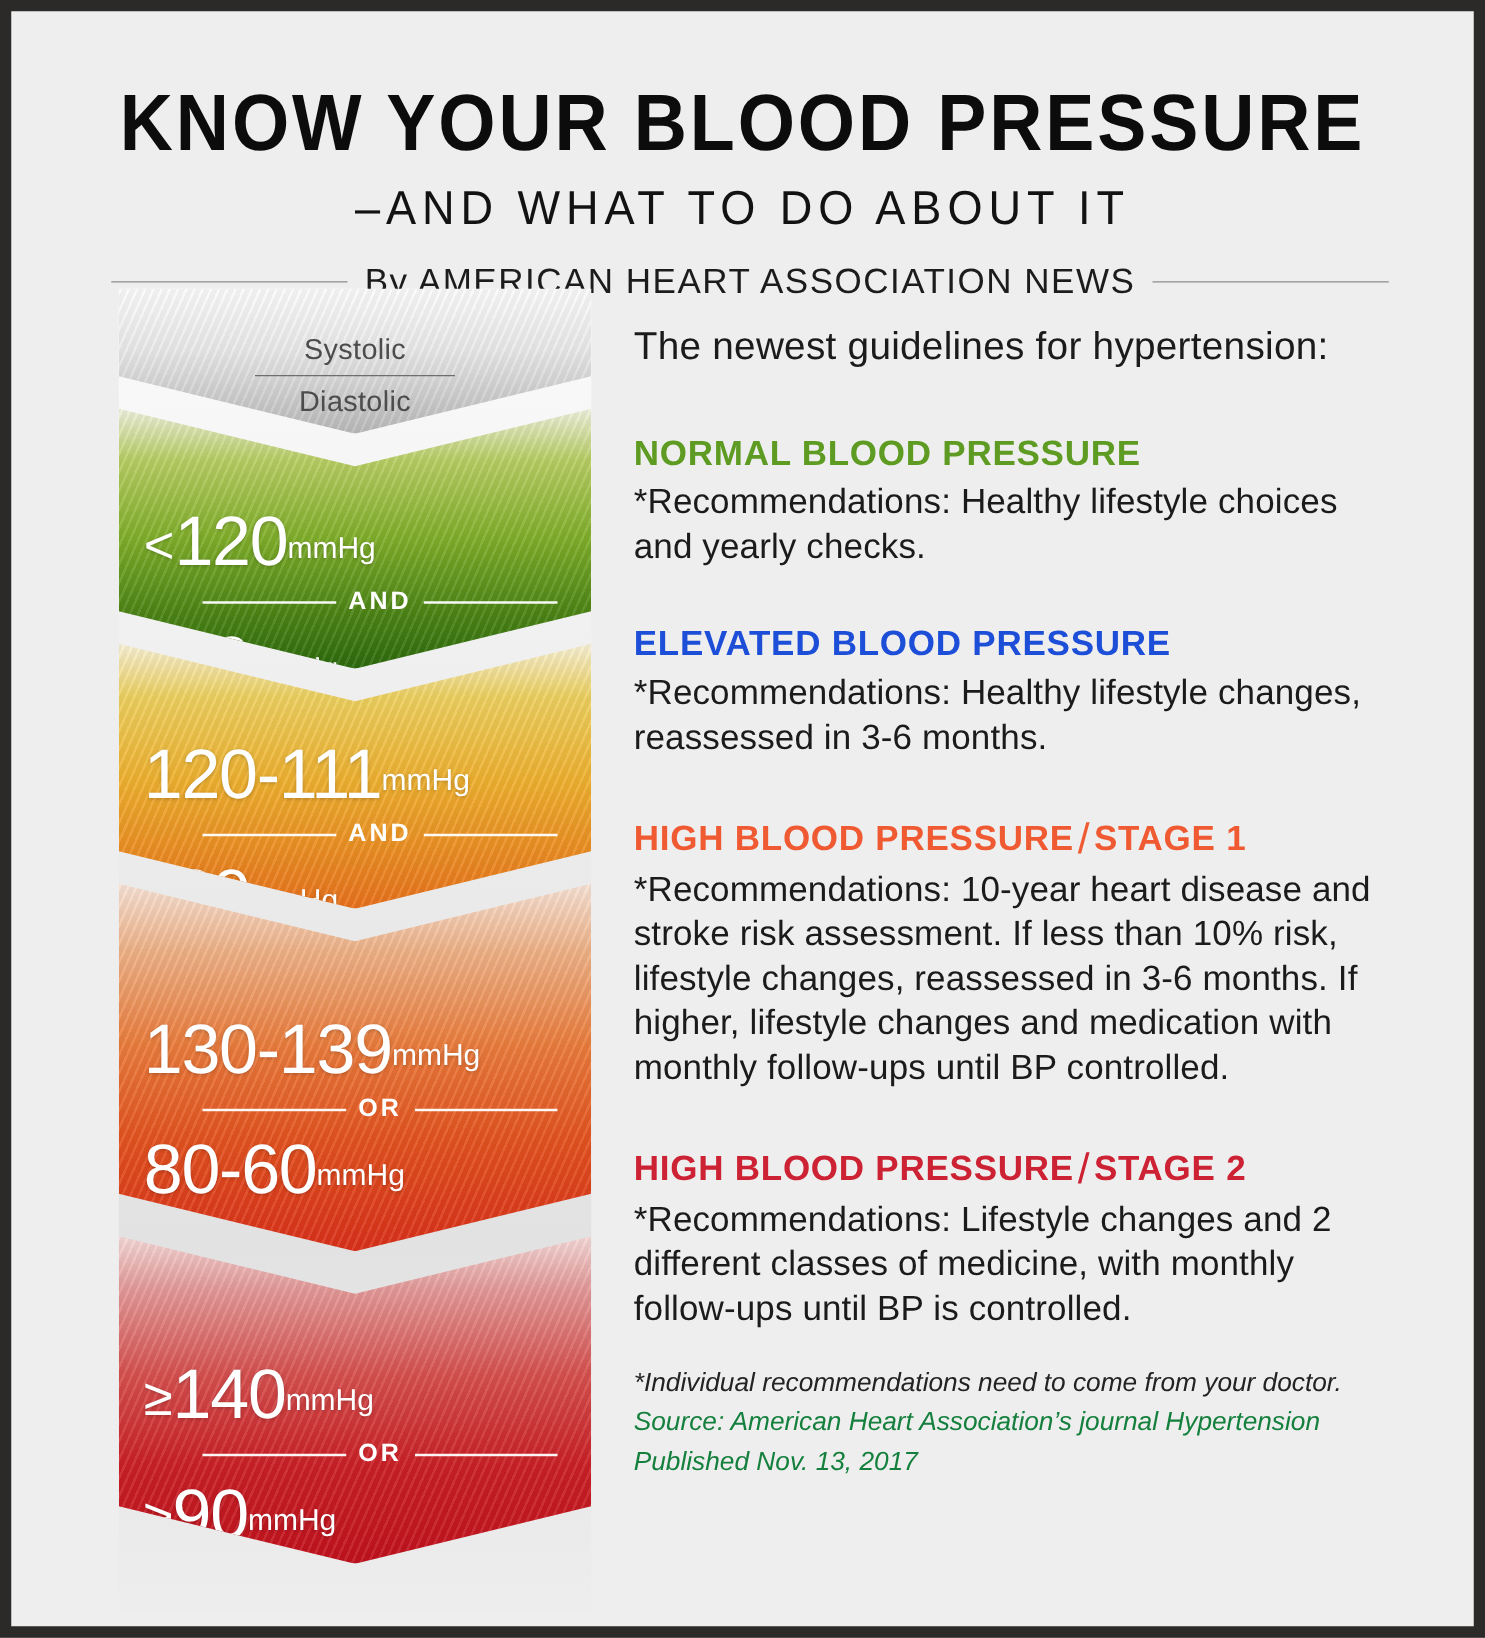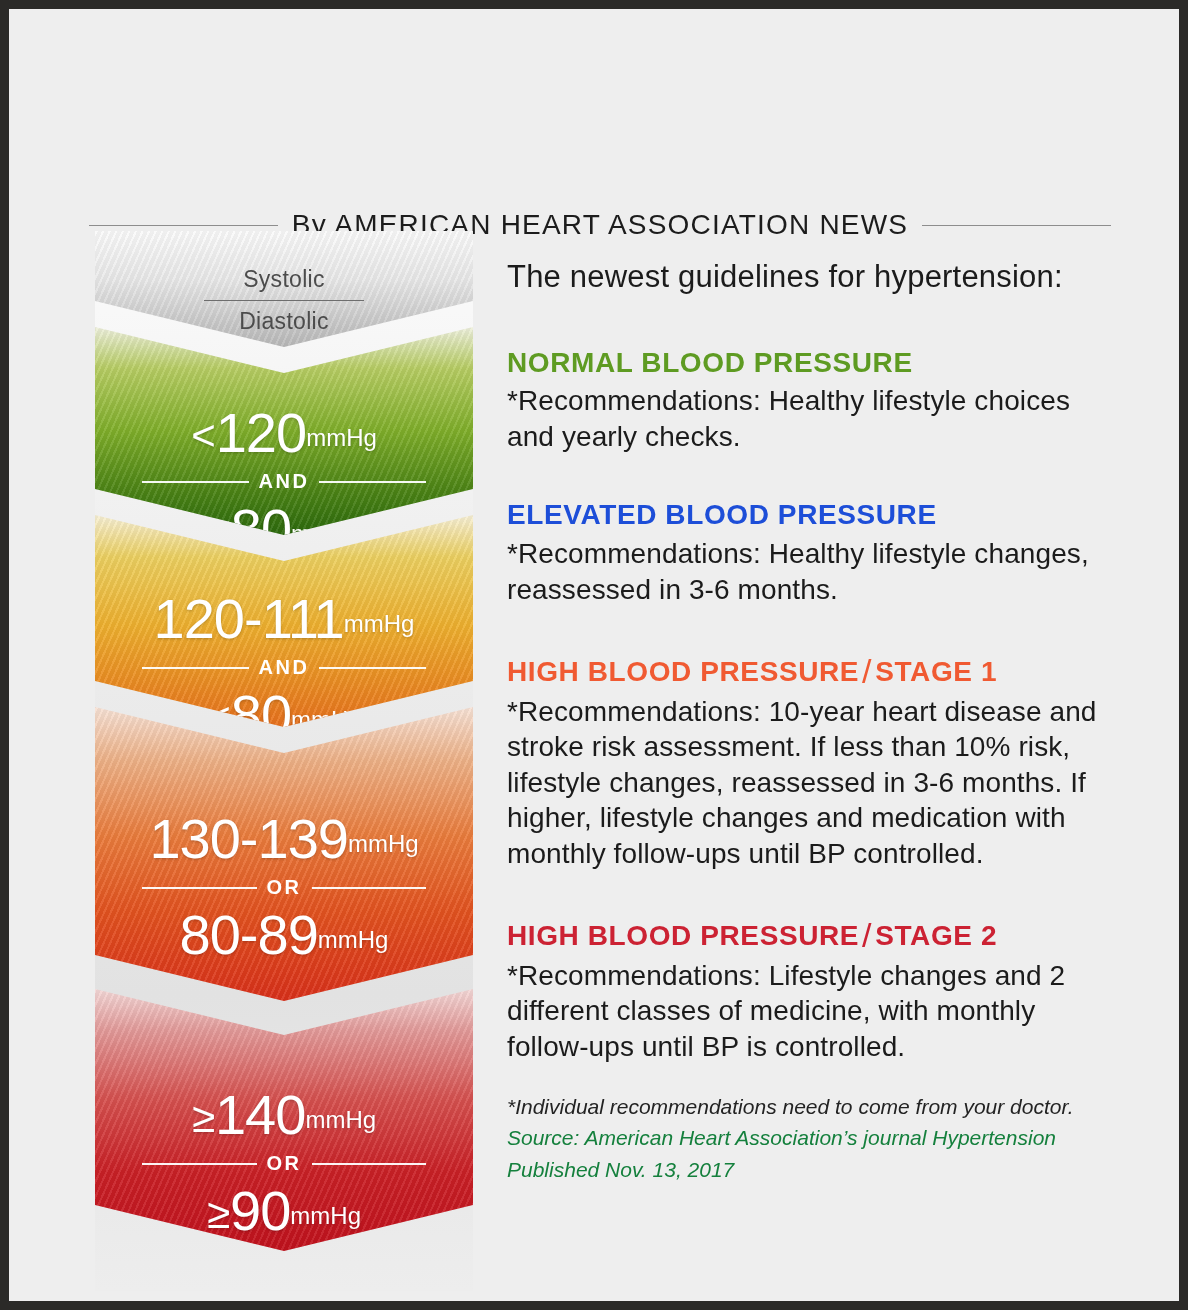--- a/index.html
+++ b/index.html
@@ -134,21 +134,21 @@
   #band-red1 { top: 476px; height: 294px; }
   #band-red1 .fill { background: linear-gradient(180deg,#f7e2d6 0%,#eeb288 18%,#ea7c3c 44%,#e3521f 70%,#d9301a 100%); }
 
   #band-red2 { top: 758px; height: 262px; }
   #band-red2 .fill { background: linear-gradient(180deg,#f4d9d8 0%,#e39a99 16%,#d6514f 42%,#ca2026 70%,#c1121d 100%); }
 
   .band-inner {
     position: relative;
     z-index: 3;
     width: 100%;
-    text-align: center;
+    margin-left: 20px;
   }
 
   
   #sysdia {
     position: absolute;
     left: 0; top: 0;
     width: 378px;
     z-index: 5;
     text-align: center;
     padding-top: 34px;
@@ -263,20 +263,24 @@
     color: #15803d;
     line-height: 1.5;
   }
 </style>
 </head>
 <body>
 
 <div id="poster">
   <div id="canvas">
 
+    <div id="header">
+      <div class="title-main">KNOW YOUR BLOOD PRESSURE</div>
+      <div class="title-sub">–AND WHAT TO DO ABOUT IT</div>
+    </div>
 
     <div class="byline-row">
       <div class="byline-rule"></div>
       <div class="byline-text">By AMERICAN HEART ASSOCIATION NEWS</div>
       <div class="byline-rule"></div>
     </div>
 
     <div id="chevron-panel">
 
       <div class="band chev" id="band-head">
@@ -332,21 +336,21 @@
         <div class="band-inner" style="padding-top:104px;">
           <div class="val-row">
             <span class="val-cmp"></span><span class="val-num">130-139</span><span class="val-unit">mmHg</span>
           </div>
           <div class="conj">
             <div class="conj-rule"></div>
             <div class="conj-word">OR</div>
             <div class="conj-rule"></div>
           </div>
           <div class="val-row">
-            <span class="val-cmp"></span><span class="val-num">80-89</span><span class="val-unit">mmHg</span>
+            <span class="val-cmp"></span><span class="val-num">80-60</span><span class="val-unit">mmHg</span>
           </div>
         </div>
       </div>
 
       <div class="band chev-notch" id="band-red2">
         <div class="fill"></div>
         <div class="tex"></div>
         <div class="band-inner" style="padding-top:98px;">
           <div class="val-row">
             <span class="val-cmp">≥</span><span class="val-num">140</span><span class="val-unit">mmHg</span>

